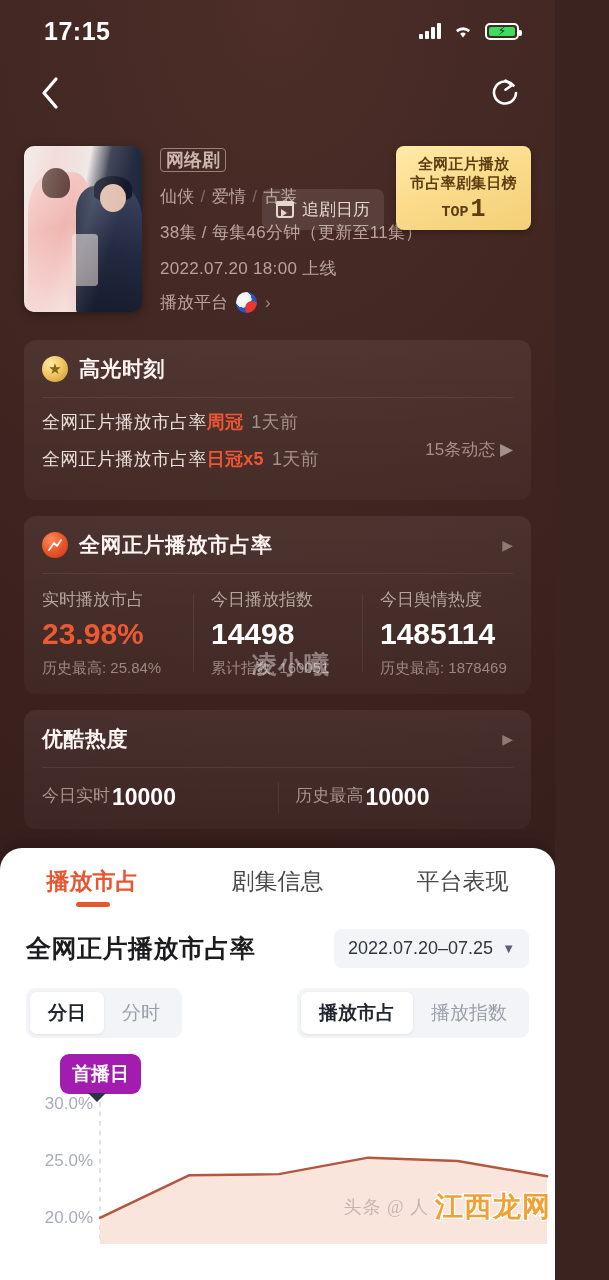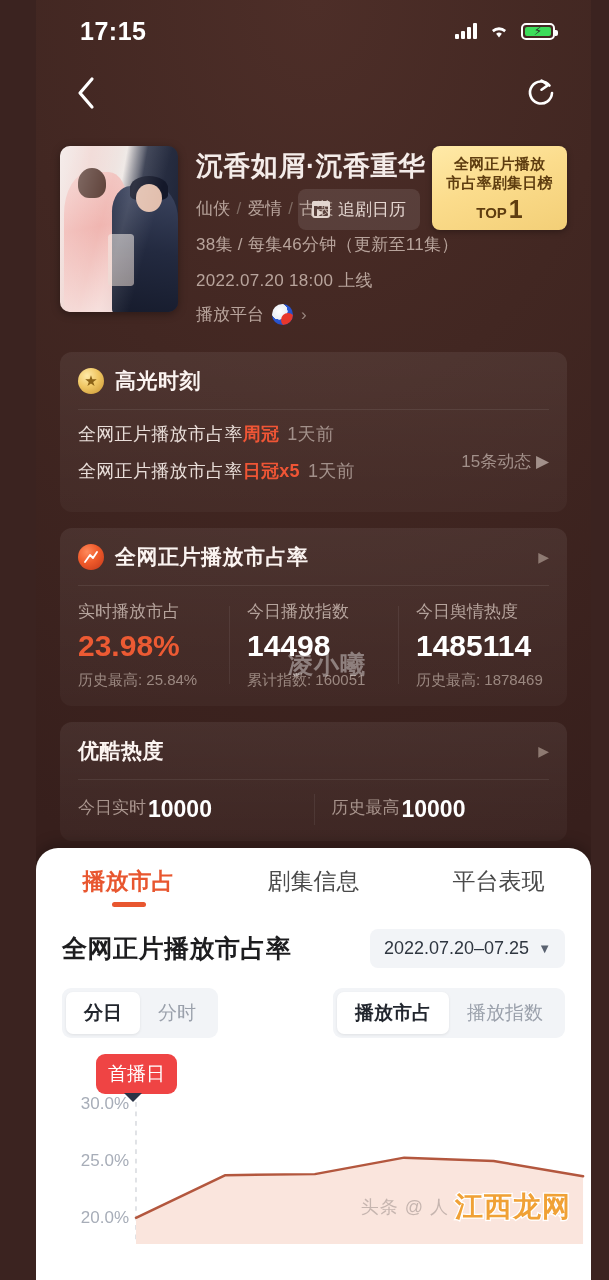--- a/index.html
+++ b/index.html
@@ -13,21 +13,20 @@
     position: relative;
   }
 
   
   .app {
     width: 555px; height: 1280px;
     position: relative;
     background:
       radial-gradient(120% 70% at 50% 0%, #4d2e28 0%, #422722 45%, #371f1c 100%);
     overflow: hidden;
-    margin-left: 36px;
   }
 
   
   .statusbar {
     height: 62px;
     display: flex; align-items: center; justify-content: space-between;
     padding: 0 36px 0 44px;
     color: #ffffff;
   }
   .status-time {
@@ -156,21 +155,21 @@
   .cal-ico::after{
     content:""; position:absolute; left:3px; top:6px;
     border-left:6px solid #e4d6d0; border-top:4px solid transparent; border-bottom:4px solid transparent;
   }
   .badge-top {
     background: linear-gradient(160deg,#ffeaa8 0%, #fbdc8c 45%, #f3cf77 100%);
     border-radius: 8px; width: 135px; padding: 9px 6px 8px;
     text-align:center; color: #5e3d10; box-shadow: 0 2px 6px rgba(0,0,0,.3);
   }
   .badge-top .bl1, .badge-top .bl2 { font-size: 15px; font-weight: bold; line-height: 1.25; letter-spacing:.2px;}
-  .badge-rank { margin-top: 4px; display:flex; align-items:baseline; justify-content:center; gap:2px; }
+  .badge-rank { margin-top: 4px; display:flex; align-items:baseline; justify-content:center; gap:2px;font-family:Liberation Mono, monospace; }
   .badge-rank .lbl { font-size: 15px; font-weight: bold; }
   .badge-rank .num { font-size: 25px; font-weight: bold; line-height:1; }
 
   
   .card {
     margin: 0 24px; border-radius: 12px;
     background: linear-gradient(180deg, rgba(255,255,255,.065), rgba(255,255,255,.03));
     position: relative;
   }
   .card-head {
@@ -266,36 +265,36 @@
   }
   .seg-item {
     padding: 8px 18px; font-size:19px; color:#9aa0ab; border-radius:7px; white-space:nowrap;
   }
   .seg-item.active { background:#ffffff; color:#22262e; font-weight:bold; box-shadow:0 1px 3px rgba(0,0,0,.08); }
 
   
   .chart-wrap { position:relative; margin-top: 16px; height: 190px; }
   .tooltip-pill {
     position:absolute; left: 60px; top: 0px; z-index: 4;
-    background:#ef4444; color:#fff; font-size:19px; font-weight:normal;
+    background:#a21caf; color:#fff; font-size:19px; font-weight:bold;
     padding: 7px 12px; border-radius: 9px; white-space:nowrap;
   }
   .tooltip-pill::after {
     content:""; position:absolute; left: 28px; bottom:-8px;
     border-left:9px solid transparent; border-right:9px solid transparent;
     border-top:9px solid #2b3446;
   }
   .ylabels { position:absolute; left: 18px; top: 40px; width:75px; }
   .ylabel { color:#a7adb8; font-size:17px; text-align:right; position:absolute; right:0; }
   .plot { position:absolute; left: 98px; right:0; top: 48px; bottom:0; }
   .plot svg { display:block; width:100%; height:100%; }
 
   .wm-chart {
-    position:absolute; right: 20px; bottom: 18px; z-index:7; pointer-events:none;
-    display:flex; align-items:center; gap:6px;
+    position:absolute; right: 4px; bottom: 18px; z-index:7; pointer-events:none;
+    display:flex; align-items:center; gap:6px;font-family:Liberation Serif, serif;
   }
   .wm-faint { color: rgba(120,110,108,.40); font-size:18px; letter-spacing:1px; white-space:nowrap; }
   .wm-brand {
     font-size: 28px; font-weight: bold; color: #f0a135;
     -webkit-text-stroke: 2.5px #ffffff; paint-order: stroke fill;
     letter-spacing: 1px; white-space:nowrap;
   }
 </style>
 </head>
 <body>
@@ -345,21 +344,20 @@
       <div class="headL"></div>
       <div class="figR"></div>
       <div class="hairR"></div>
       <div class="headR"></div>
       <div class="plogo"></div>
       <div class="sheen"></div>
     </div>
 
     <div class="show-info">
       <div class="title-row">
-        <div class="show-title">沉香如屑·沉香重华</div>
         <div class="tag-outline">网络剧</div>
       </div>
       <div class="meta-line">
         <span>仙侠</span><span class="sep">/</span><span>爱情</span><span class="sep">/</span><span>古装</span>
       </div>
       <div class="meta-line">38集 / 每集46分钟（更新至11集）</div>
       <div class="meta-line">2022.07.20 18:00 上线</div>
       <div class="meta-platform">
         <span>播放平台</span>
         <span class="youku-dot"></span>

